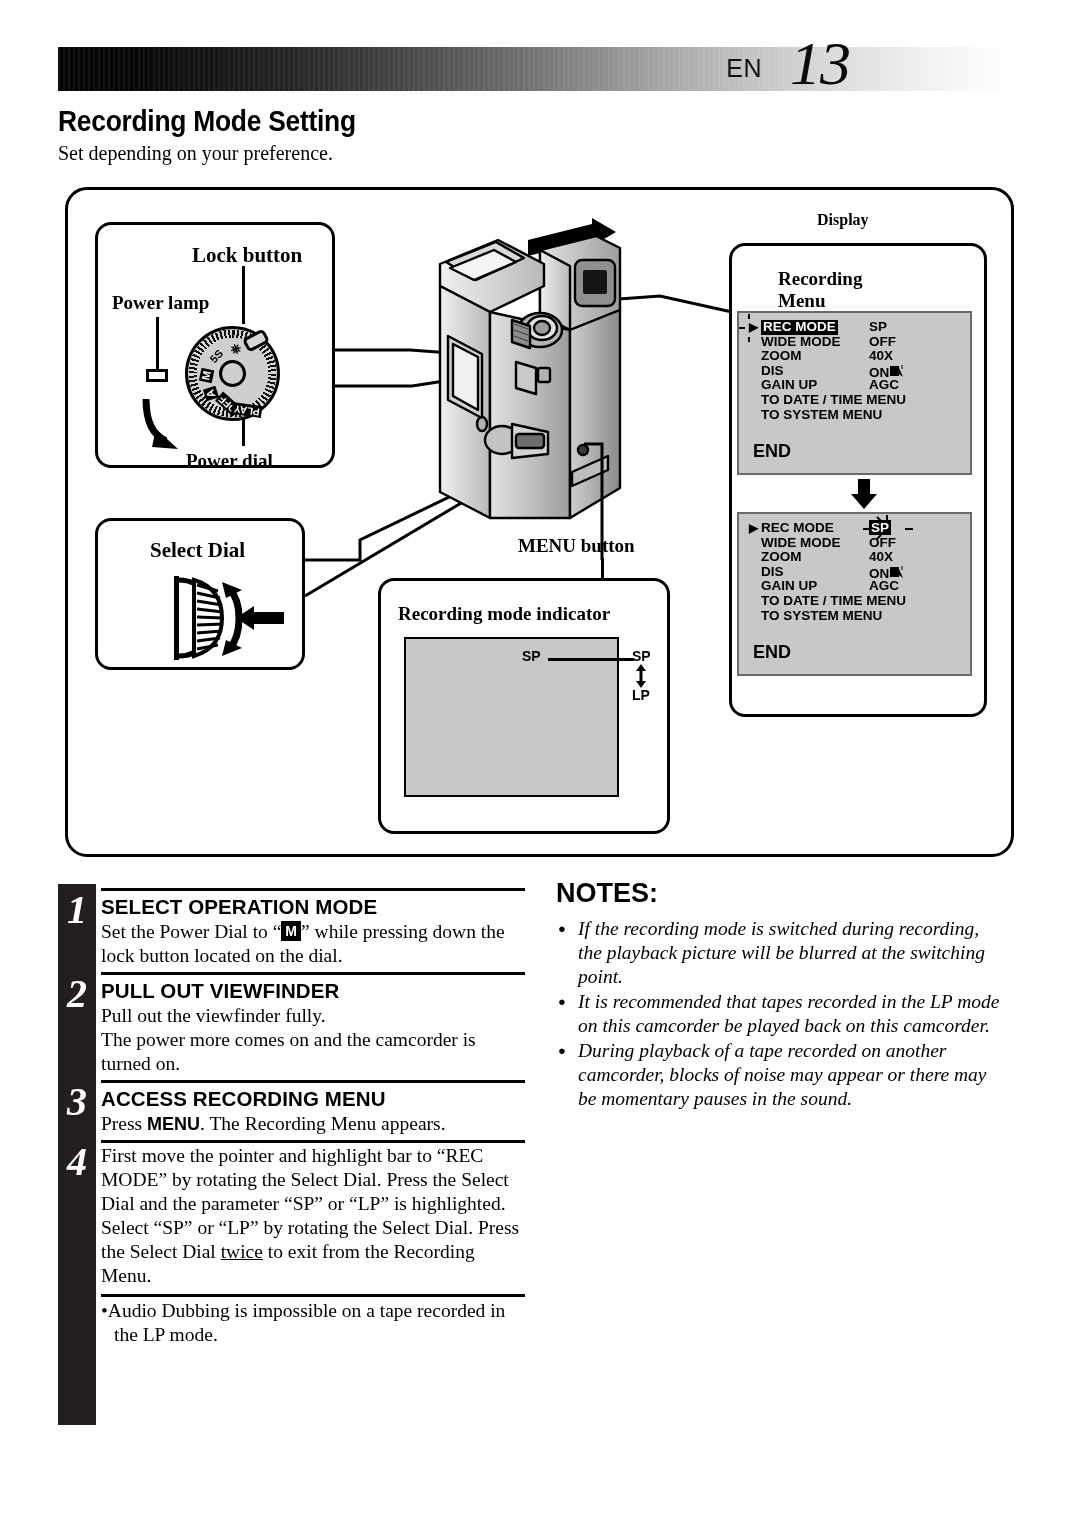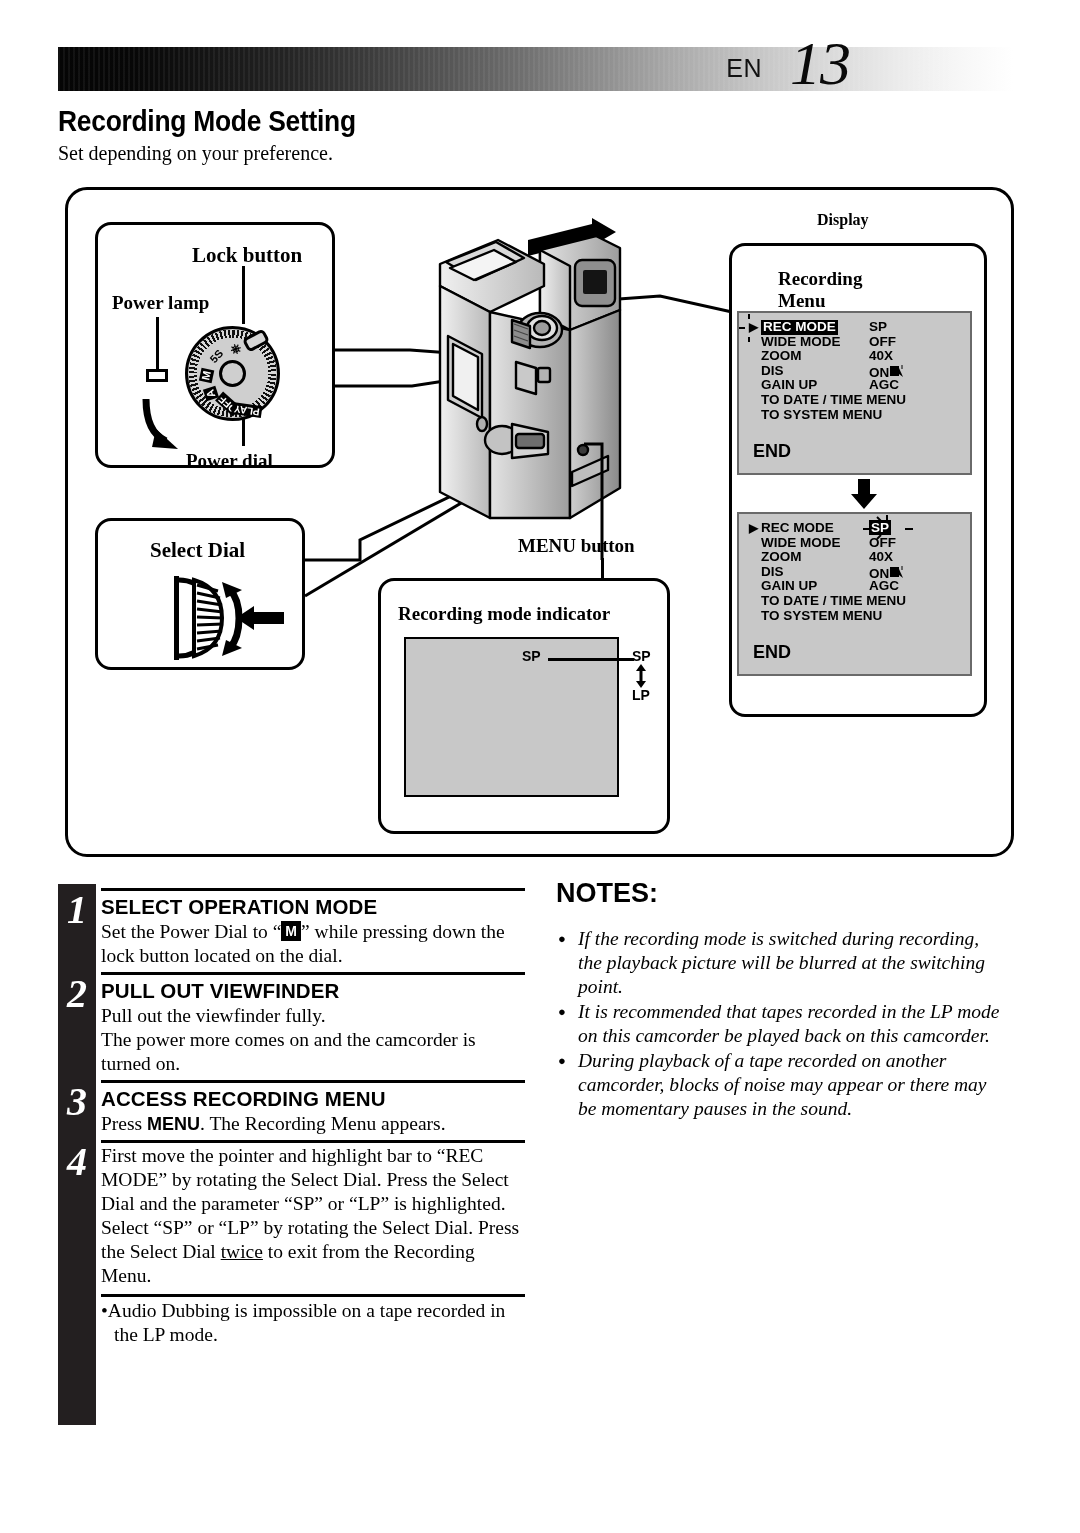--- a/index.html
+++ b/index.html
@@ -183,21 +183,21 @@
            font-family:"Liberation Sans", sans-serif; font-weight:bold; font-size:14px;
            padding:0 2px; line-height:16px; position:relative; top:-2px; }
   .b { font-family:"Liberation Sans", sans-serif; font-weight:bold; font-size:18px; }
   .u { text-decoration: underline; }
   .bullets { margin-top:2px; font-family:"Liberation Serif", serif; font-size:19.5px; line-height:24px; }
   .bullets div { text-indent:-13px; padding-left:13px; }
 
   
   .notes { position:absolute; left:556px; top:878px; width:450px; }
   .notes-title { font-family:"Liberation Sans", sans-serif; font-weight:bold; font-size:27px; }
-  .notes-list { margin-top:18px; }
+  .notes-list { margin-top:8px; }
   .note {
     position:relative; font-family:"Liberation Serif", serif; font-style:italic;
     font-size:19.5px; line-height:24px; padding-left:22px; margin-bottom:1px;
   }
   .note::before{ content:"\25CF"; position:absolute; left:2px; top:0; font-size:13px; font-style:normal; }
 </style>
 </head>
 <body>
 
 <div id="page">

